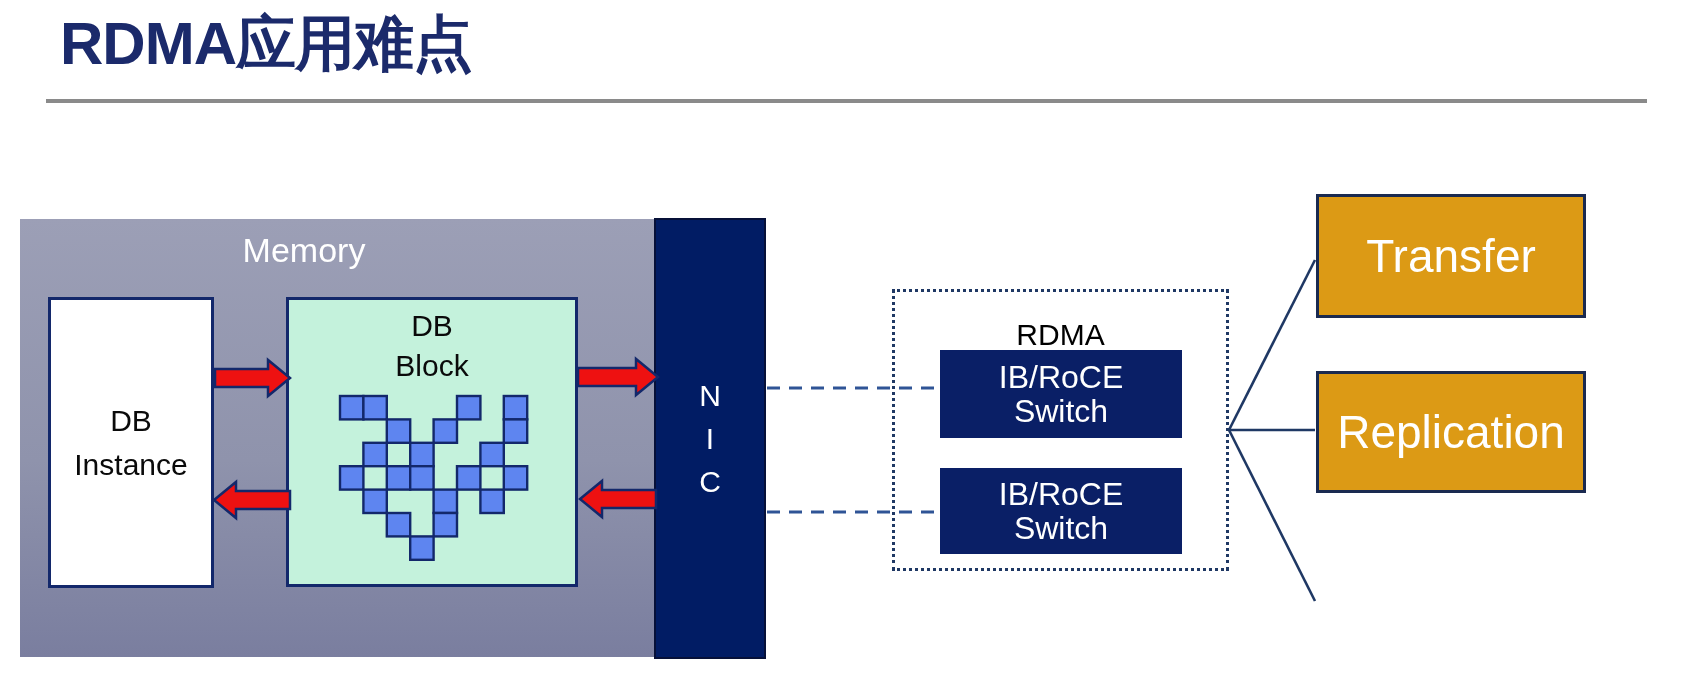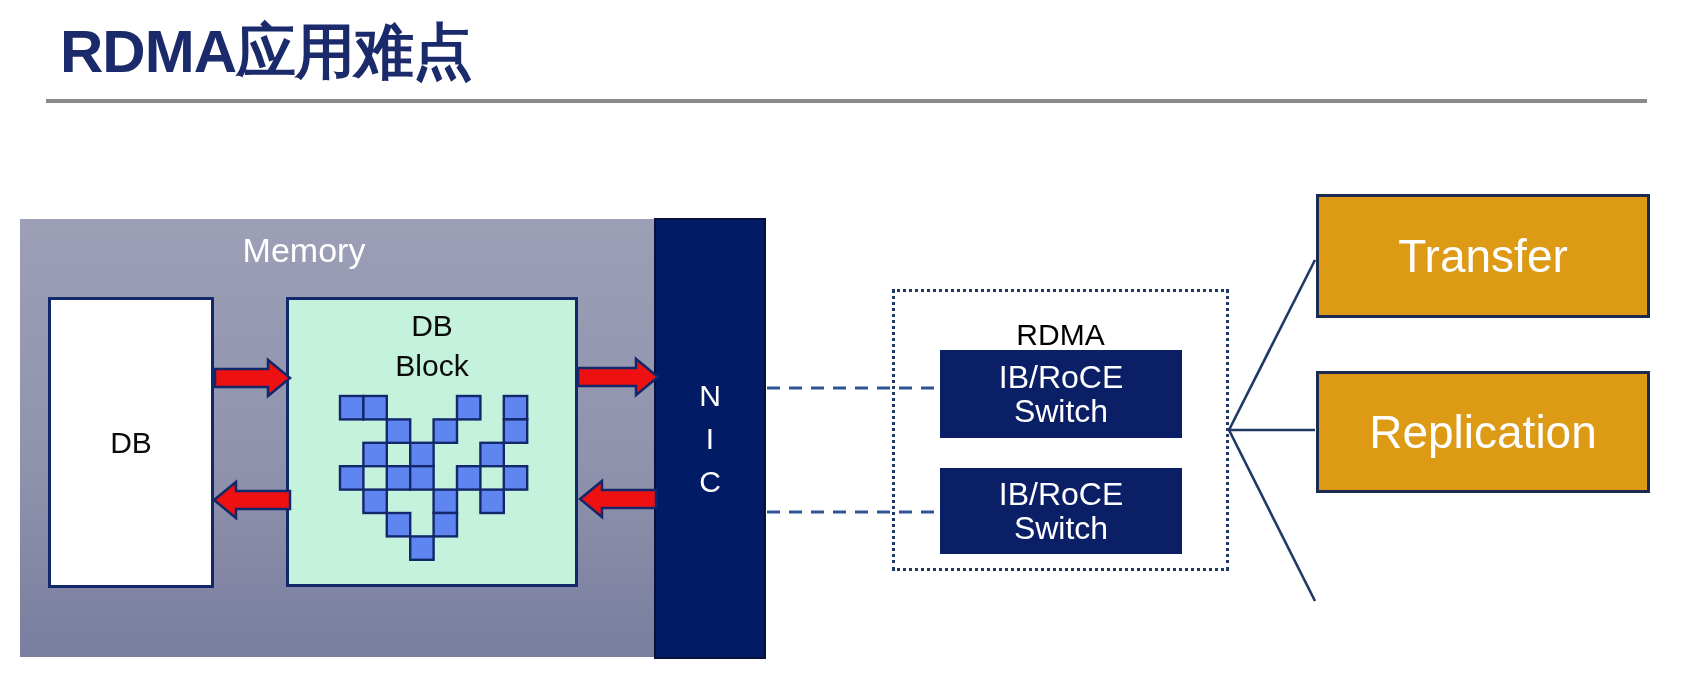--- a/index.html
+++ b/index.html
@@ -1,21 +1,21 @@
 <!DOCTYPE html>
 <html><head>
 <meta charset="utf-8">
 <style>
   html,body{margin:0;padding:0;background:#ffffff;}
   .canvas{
     position:relative;width:1681px;height:688px;background:#ffffff;overflow:hidden;
     font-family:"Liberation Sans", sans-serif;
   }
   .title{
-    position:absolute;left:60px;top:12px;
+    position:absolute;left:60px;top:4px;
     font-size:60px;font-weight:bold;letter-spacing:-1px;color:#1b2a6b;white-space:nowrap;
   }
   .divider{
     position:absolute;left:46px;top:99px;width:1601px;height:4px;background:#8a8a8a;
   }
   .memory{
     position:absolute;left:20px;top:219px;width:634px;height:438px;
     background:linear-gradient(to bottom,#9c9fb6 0%,#8f93ac 55%,#7a7e9f 100%);
   }
   .memory-label{
@@ -49,21 +49,21 @@
     padding-top:7px;text-align:center;font-size:30px;color:#000000;margin-top:19px;
   }
   .switch{
     position:absolute;left:940px;width:242px;background:#0a1f66;
     display:flex;flex-direction:column;justify-content:center;align-items:center;
     font-size:32px;line-height:34px;color:#ffffff;text-align:center;
   }
   .switch-1{top:350px;height:88px;}
   .switch-2{top:468px;height:86px;}
   .target{
-    position:absolute;left:1316px;width:334px;
+    position:absolute;left:1316px;width:270px;
     background:#dc9a15;border:3px solid #1a2a50;box-sizing:border-box;
     display:flex;justify-content:center;align-items:center;
     font-size:46px;color:#ffffff;
   }
   .target-1{top:194px;height:124px;}
   .target-2{top:371px;height:122px;}
   .target-3{top:545px;height:122px;}
   .overlay{
     position:absolute;left:0;top:0;width:1681px;height:688px;z-index:5;pointer-events:none;
   }
@@ -75,20 +75,21 @@
 
   <div class="title">RDMA应用难点</div>
   <div class="divider"></div>
 
   <div class="memory">
     <div class="memory-label">Memory</div>
   </div>
 
   <div class="db-instance">
     <div>DB</div>
+    <div>Instance</div>
   </div>
 
   <div class="db-block">
     <div class="db-block-label">
       <div>DB</div>
       <div>Block</div>
     </div>
   </div>
 
   <div class="nic">

